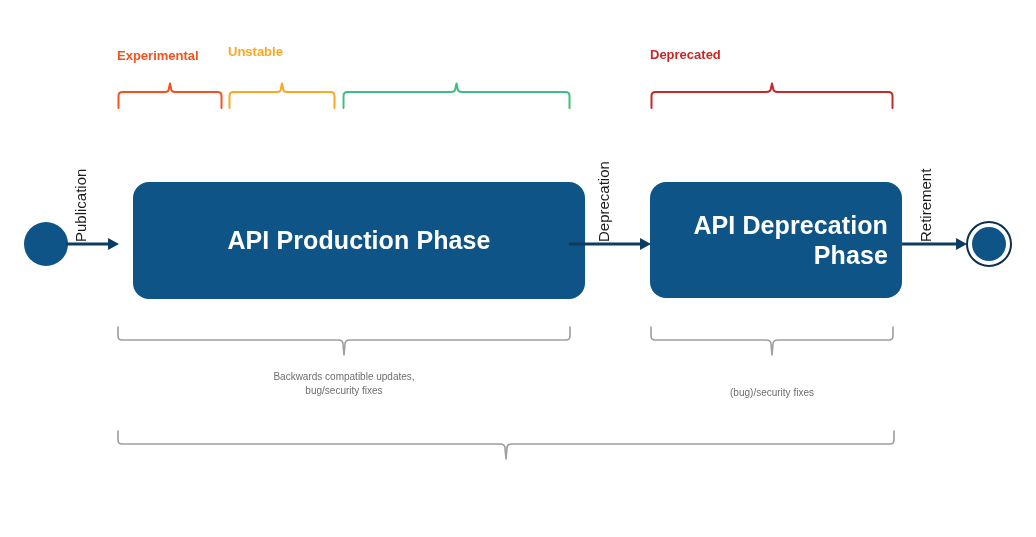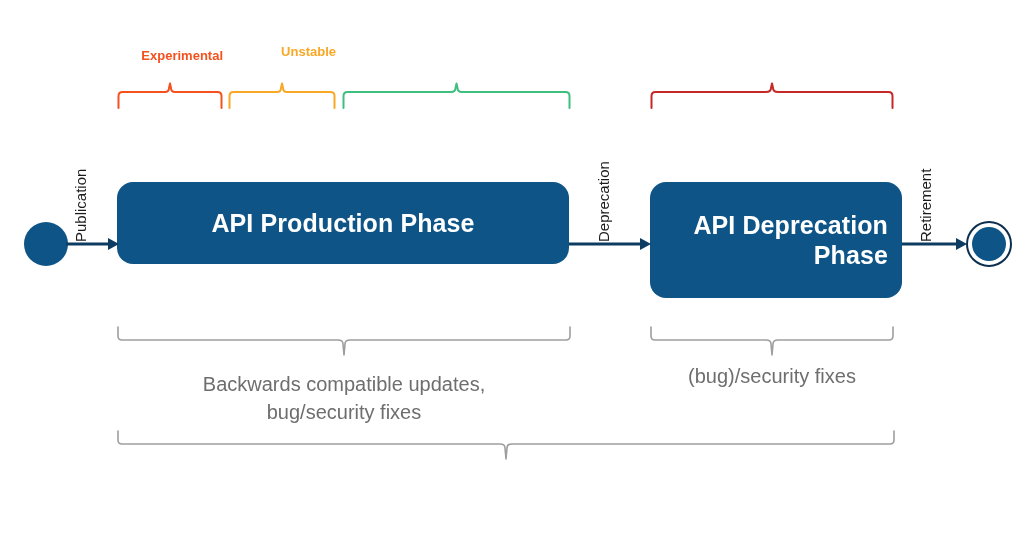--- a/index.html
+++ b/index.html
@@ -15,21 +15,21 @@
     position:absolute;
     background:#0E5486;
     border-radius:16px;
     color:#ffffff;
     display:flex;align-items:center;justify-content:center;text-align:center;
     font-size:25px;font-weight:600;line-height:1.22;
     letter-spacing:.1px;
     padding:0 14px;
     box-sizing:border-box;
   }
-  #box-production{left:117px;top:182px;width:452px;height:82px;}
+  #box-production{left:133px;top:182px;width:452px;height:117px;}
   #box-deprecation{left:650px;top:182px;width:252px;height:116px;text-align:right;}
 
   
   .start-node{
     position:absolute;left:24px;top:222px;width:44px;height:44px;
     border-radius:50%;background:#0E5486;
   }
   .end-node{
     position:absolute;left:966px;top:221px;width:46px;height:46px;
     border-radius:50%;background:#ffffff;
@@ -48,24 +48,24 @@
     position:absolute;
     font-size:15px;color:#1b1b1b;
     white-space:nowrap;
     transform-origin:left bottom;
     transform:rotate(-90deg);
   }
 
   
   .bracket-label{
     position:absolute;font-size:13px;font-weight:600;white-space:nowrap;
-    text-align:right;
+    text-align:left;
   }
   .bottom-label{
-    position:absolute;font-size:20px;color:#6e6e6e;
+    position:absolute;font-size:10px;color:#6e6e6e;
     text-align:center;line-height:1.42;white-space:pre-line;
   }
 
   .brace{position:absolute;overflow:visible;}
 </style>
 </head>
 <body>
 
 <div id="stage">
 
@@ -79,20 +79,21 @@
   </svg>
   <div class="bracket-label" style="left:228px;top:44px;width:108px;color:#F9A825;">Unstable</div>
 
   <svg class="brace" style="left:342px;top:82px;" width="229" height="26" viewBox="0 0 229 26">
     <path d="M1.5 26 L1.5 14 Q1.5 10 5.5 10 L109 10 Q113.5 10 113.5 6 L114.5 1.5 L115.5 6 Q115.5 10 120 10 L223.5 10 Q227.5 10 227.5 14 L227.5 26" fill="none" stroke="#3FBF7F" stroke-width="2" stroke-linecap="round" stroke-linejoin="round"></path>
   </svg>
 
   <svg class="brace" style="left:650px;top:82px;" width="244" height="26" viewBox="0 0 244 26">
     <path d="M1.5 26 L1.5 14 Q1.5 10 5.5 10 L116 10 Q121 10 121 6 L122 1.5 L123 6 Q123 10 128 10 L238.5 10 Q242.5 10 242.5 14 L242.5 26" fill="none" stroke="#C62828" stroke-width="2" stroke-linecap="round" stroke-linejoin="round"></path>
   </svg>
+  <div class="bracket-label" style="left:650px;top:47px;width:244px;color:#C62828;">Deprecated</div>
 
   <div class="start-node"></div>
   <div class="end-node"></div>
 
   <div class="phase-box" id="box-production">
     <span>API Production Phase</span>
   </div>
 
   <div class="phase-box" id="box-deprecation">
     <span>API Deprecation Phase</span>
@@ -121,19 +122,19 @@
 
   <svg class="brace" style="left:117px;top:326px;" width="454" height="30" viewBox="0 0 454 30">
     <path d="M1 1 L1 10 Q1 14 5 14 L221 14 Q226 14 226 18 L227 29 L228 18 Q228 14 233 14 L449 14 Q453 14 453 10 L453 1" fill="none" stroke="#9e9e9e" stroke-width="1.6" stroke-linecap="round" stroke-linejoin="round"></path>
   </svg>
   <div class="bottom-label" style="left:117px;top:370px;width:454px;">Backwards compatible updates,
 bug/security fixes</div>
 
   <svg class="brace" style="left:650px;top:326px;" width="244" height="30" viewBox="0 0 244 30">
     <path d="M1 1 L1 10 Q1 14 5 14 L116 14 Q121 14 121 18 L122 29 L123 18 Q123 14 128 14 L239 14 Q243 14 243 10 L243 1" fill="none" stroke="#9e9e9e" stroke-width="1.6" stroke-linecap="round" stroke-linejoin="round"></path>
   </svg>
-  <div class="bottom-label" style="left:650px;top:362px;width:244px;">(bug)/security fixes</div>
+  <div class="bottom-label" style="left:650px;top:386px;width:244px;">(bug)/security fixes</div>
 
   <svg class="brace" style="left:117px;top:430px;" width="778" height="30" viewBox="0 0 778 30">
     <path d="M1 1 L1 10 Q1 14 5 14 L383 14 Q388 14 388 18 L389 29 L390 18 Q390 14 395 14 L773 14 Q777 14 777 10 L777 1" fill="none" stroke="#9e9e9e" stroke-width="1.6" stroke-linecap="round" stroke-linejoin="round"></path>
   </svg>
 
 </div>
 
 </body></html>

